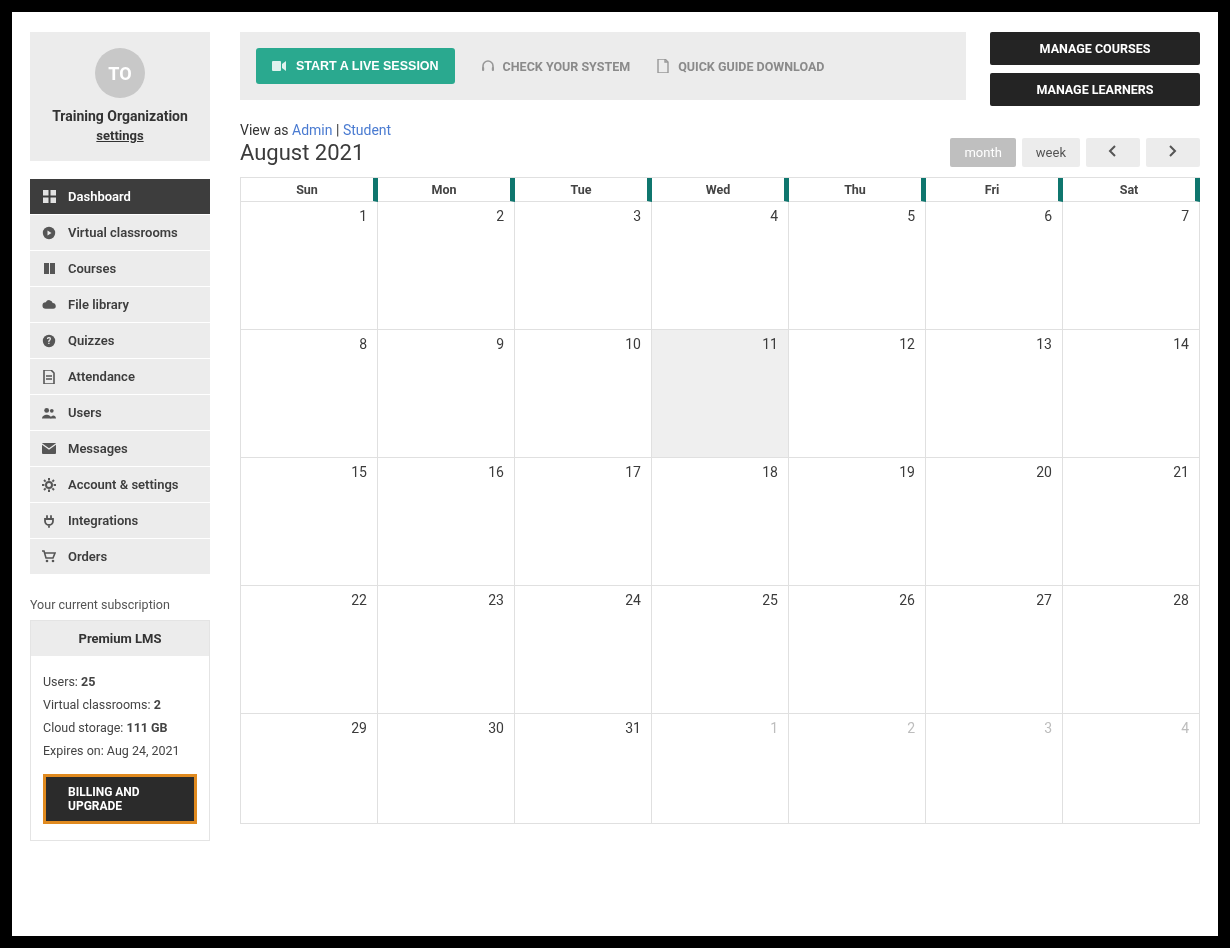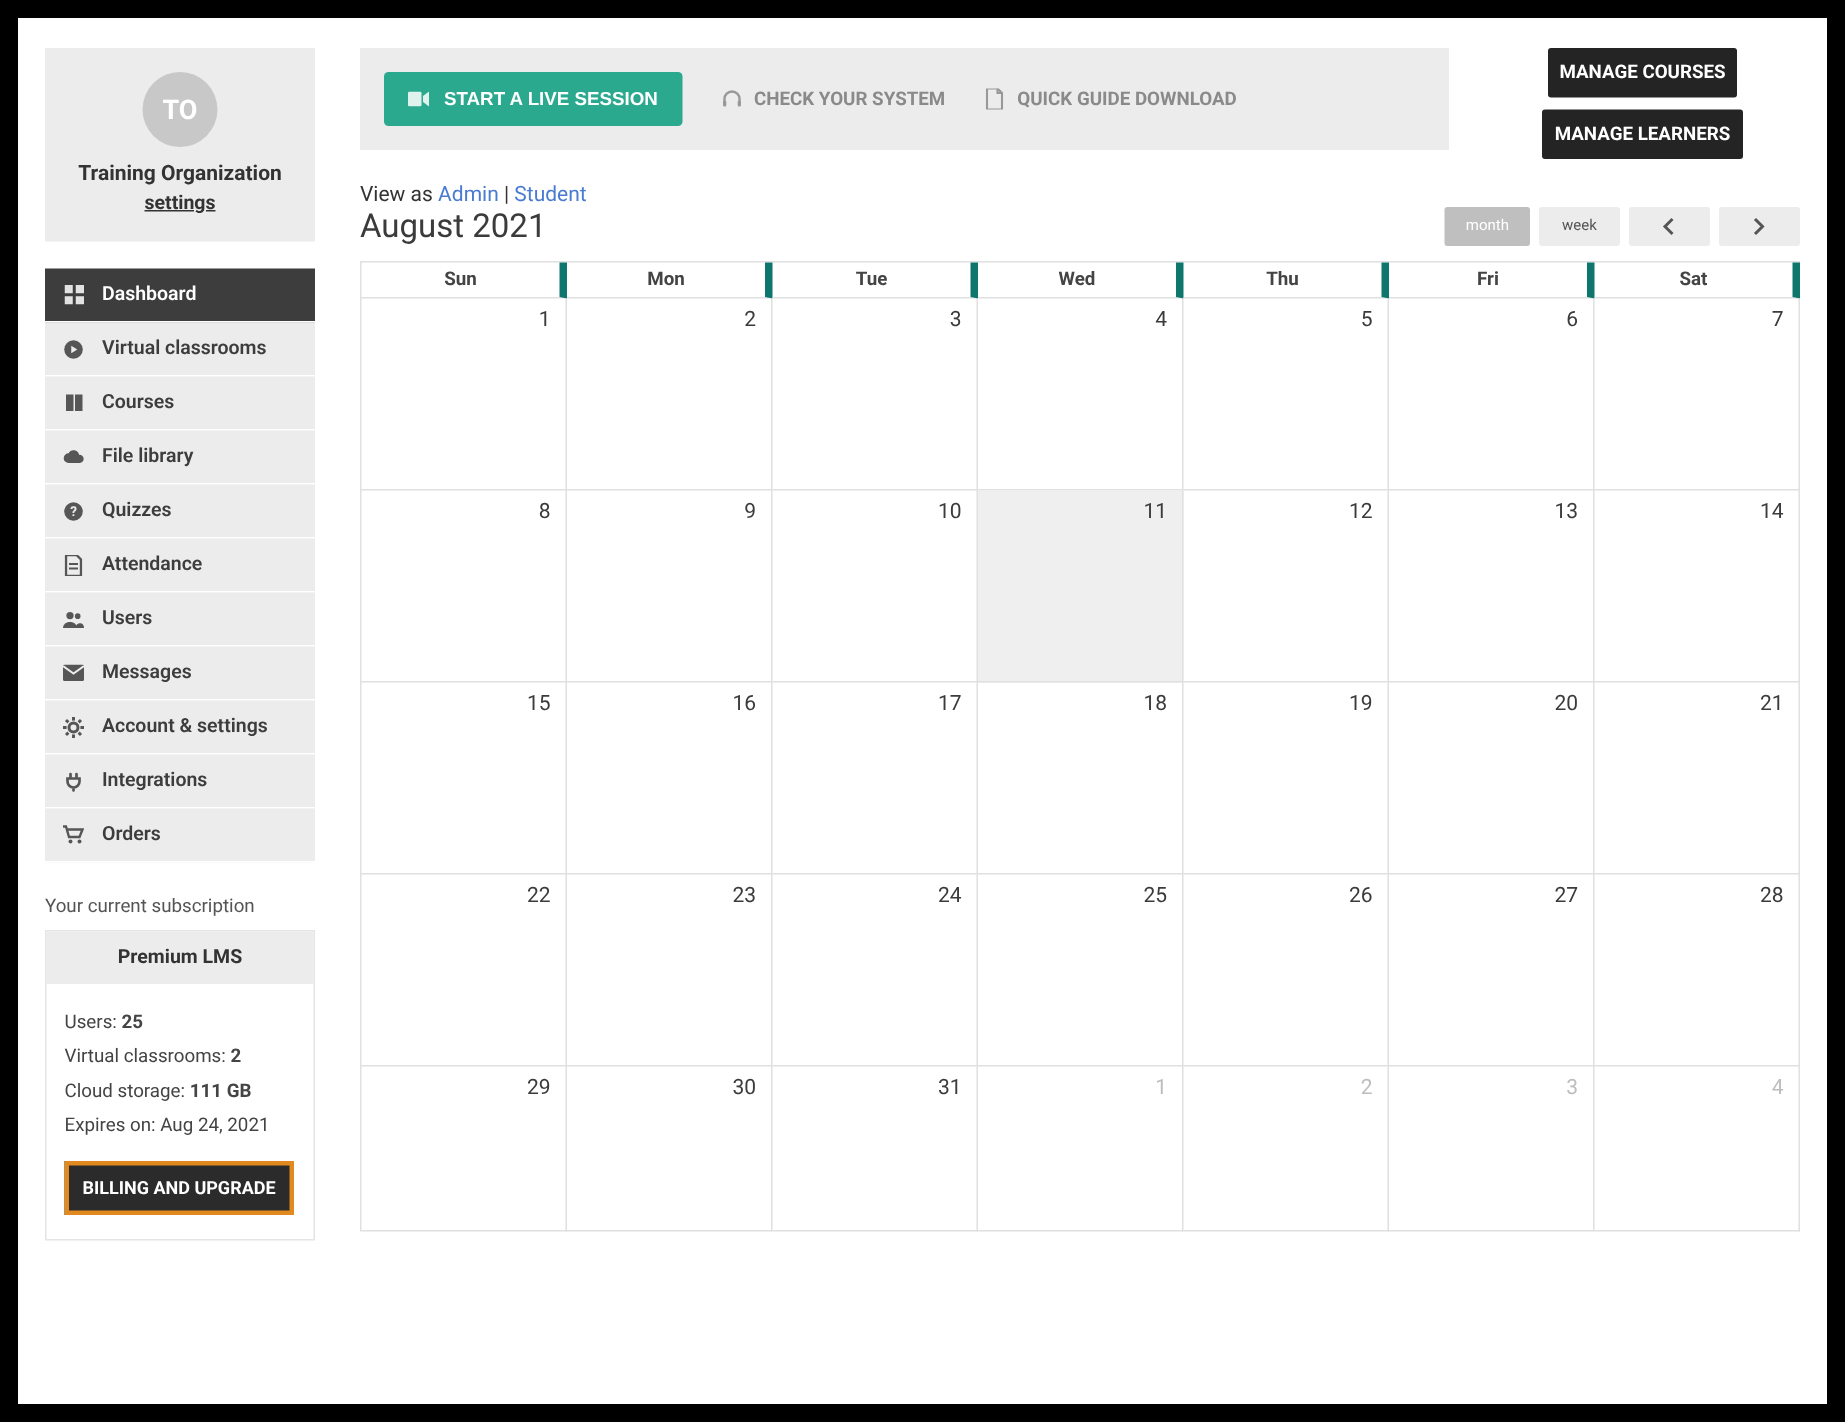--- a/index.html
+++ b/index.html
@@ -59,21 +59,21 @@
   .sub-head { background: #ececec; text-align: center; font-weight: 700; font-size: 13px; padding: 10px 6px; }
   .sub-body { padding: 10px 12px; font-size: 12.5px; color: #444; }
   .sub-body p { margin: 8px 0; }
   .sub-body b { font-weight: 700; }
   .billing-btn {
     display: inline-block;
     margin: 8px 0 6px;
     background: #2b2b2b;
     color: #fff;
     border: 3px solid #e08a1f;
-    padding: 8px 9px;
+    padding: 8px 22px;
     font-size: 12px;
     font-weight: 700;
     cursor: pointer;
   }
   
   .main { flex: 1; }
   .topbar { display: flex; gap: 24px; align-items: flex-start; }
   .action-strip {
     flex: 1;
     background: #ececec;
@@ -94,40 +94,40 @@
     cursor: pointer;
   }
   .strip-link {
     color: #8a8a8a;
     font-size: 12.5px;
     font-weight: 700;
     text-transform: uppercase;
     display: inline-flex; align-items: center; gap: 8px;
     cursor: pointer;
   }
-  .side-buttons { display: flex; flex-direction: column; gap: 8px; width: 210px; align-items: center; }
+  .side-buttons { display: flex; flex-direction: column; gap: 8px; width: 210px; }
   .btn-black {
     background: #242424;
     color: #fff;
     text-align: center;
     padding: 9px 8px;
     font-size: 12.5px;
     font-weight: 700;
     cursor: pointer;
     border-radius: 2px;
   }
   .view-as { margin-top: 16px; font-size: 14px; color: #333; }
   .view-as a { color: #4a7bd1; text-decoration: none; cursor: pointer; }
   .cal-header { display: flex; align-items: center; justify-content: space-between; }
   .cal-title { font-size: 22px; color: #3b3b3b; font-weight: 400; }
   .cal-controls { display: flex; gap: 6px; }
   .cal-ctrl {
     background: #ececec;
     color: #555;
-    font-size: 10px;
+    font-size: 13px;
     padding: 7px 14px;
     border-radius: 2px;
     cursor: pointer;
     min-width: 54px;
     text-align: center;
   }
   .cal-ctrl.active { background: #bfbfbf; color: #fff; }
   .cal-arrow { font-size: 14px; font-weight: 700; padding: 7px 22px; }
   
   .calendar { margin-top: 10px; border: 1px solid #e0e0e0; border-right: none; border-bottom: none; }

